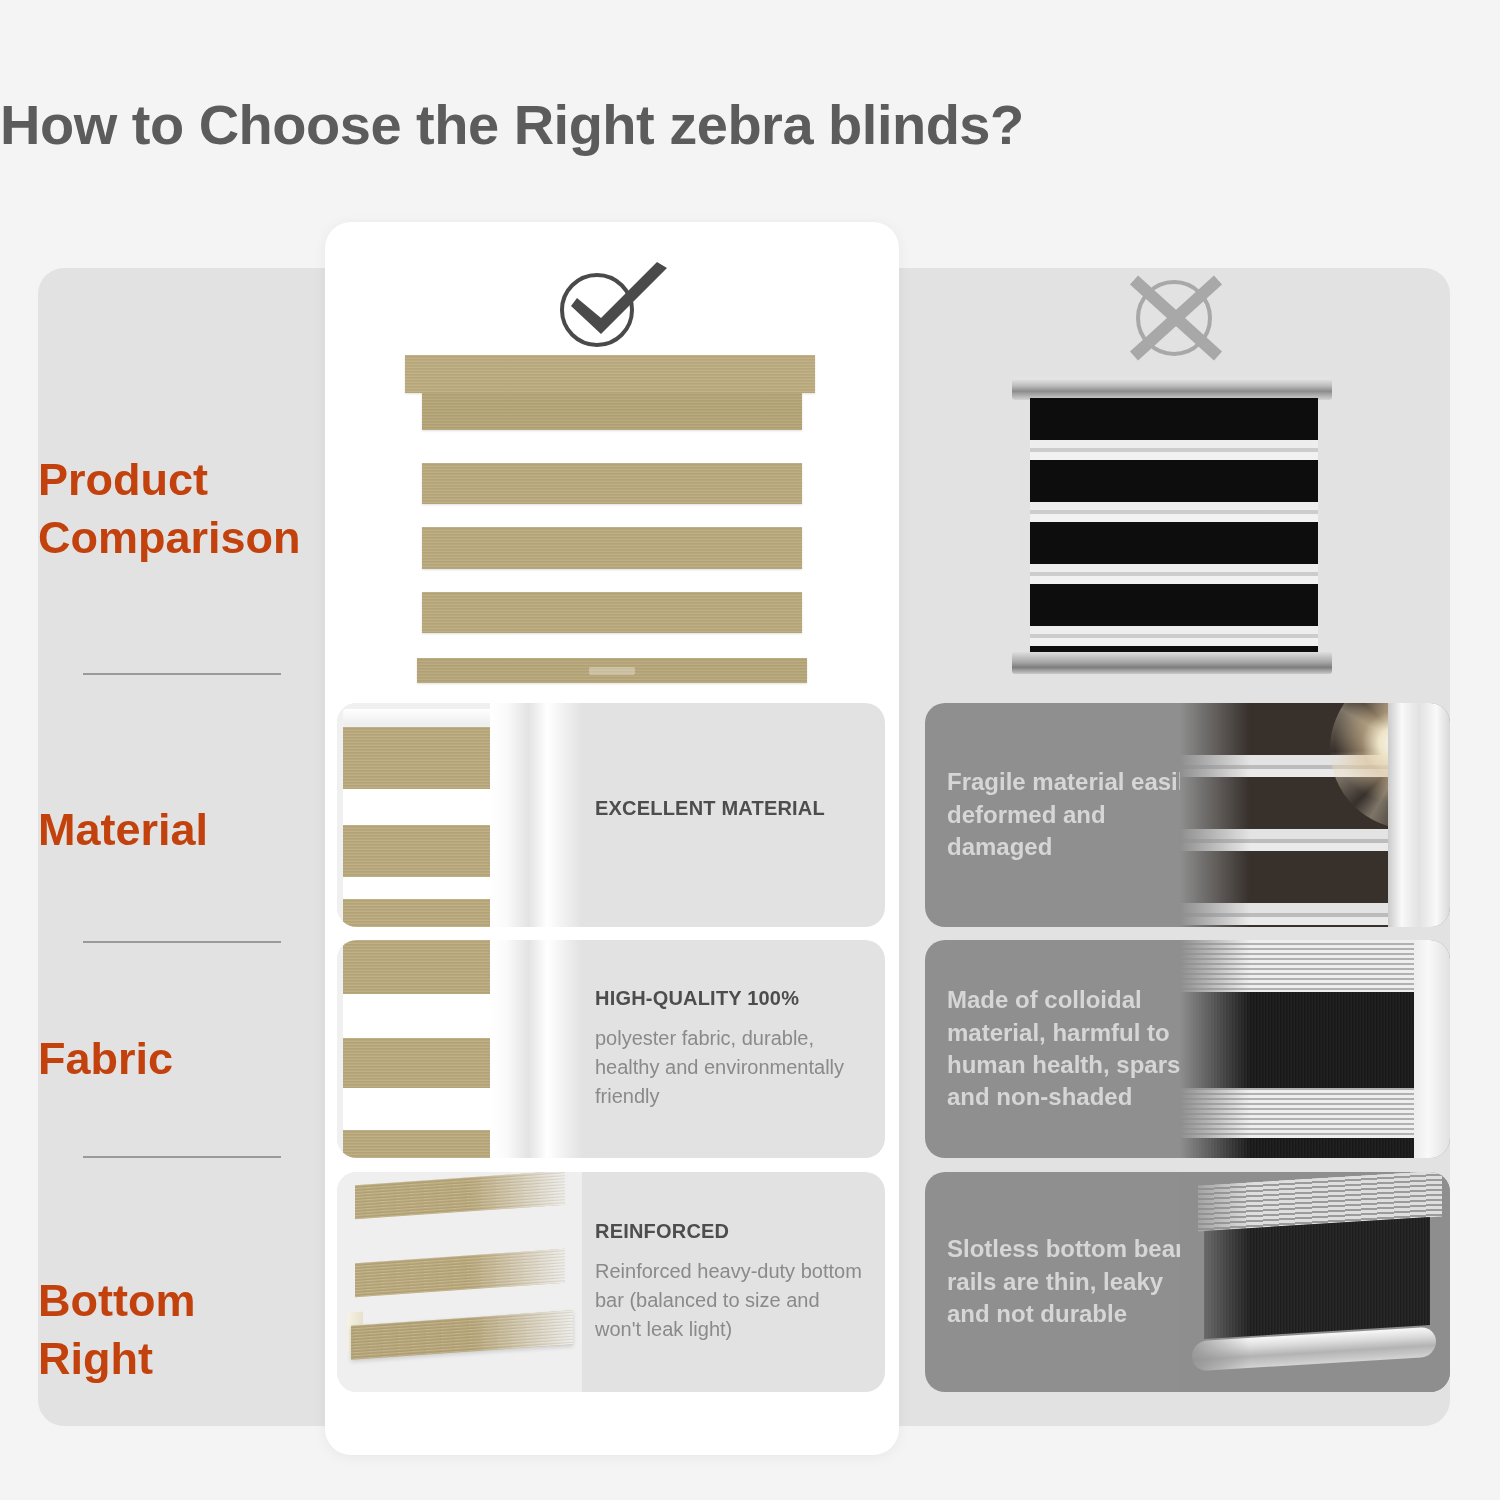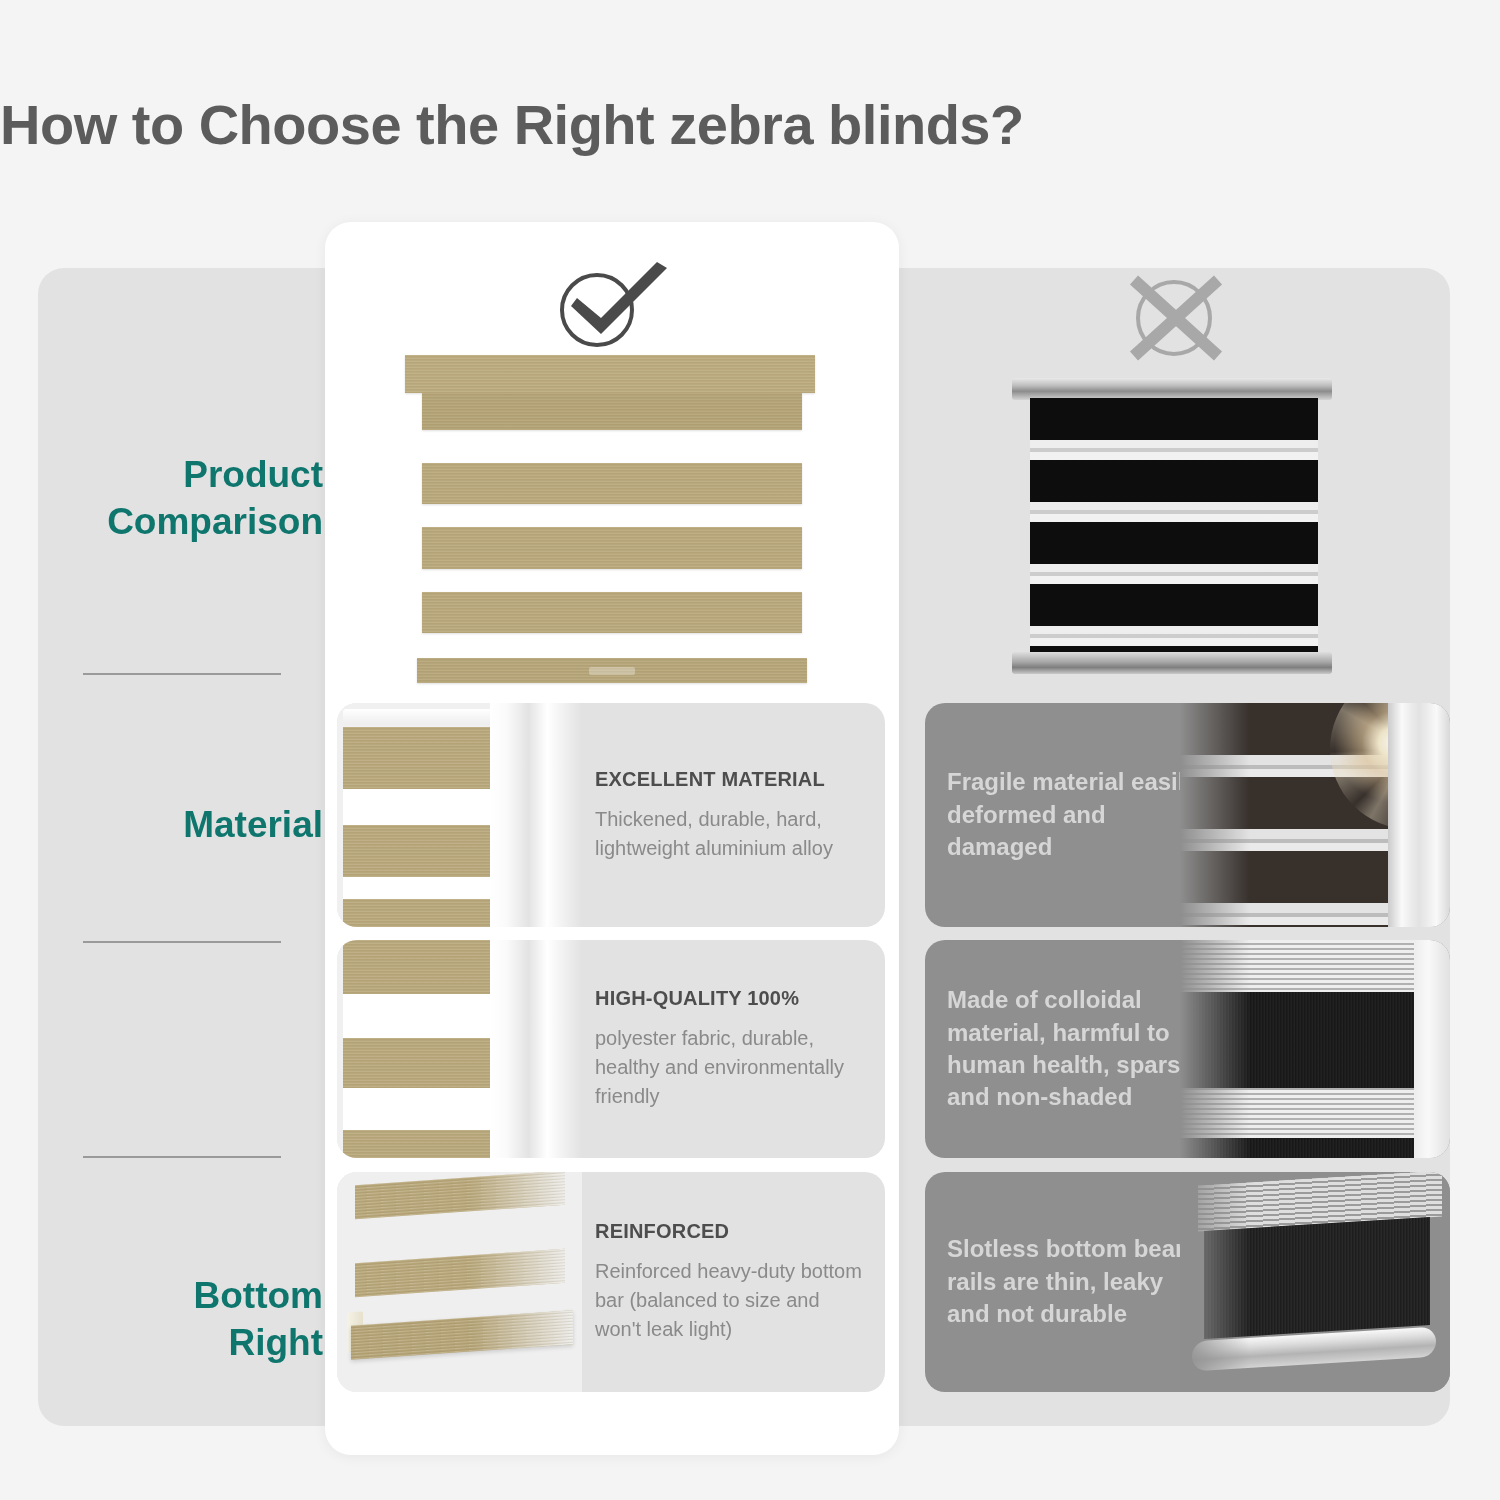--- a/index.html
+++ b/index.html
@@ -44,24 +44,24 @@
     position: absolute;
     left: 38px;
     top: 268px;
     width: 285px;
     height: 1158px;
   }
   .row-label {
     position: absolute;
     left: 0;
     width: 285px;
-    text-align: right;
-    font-size: 37px;
+    text-align: left;
+    font-size: 45px;
     font-weight: bold;
-    color: #0f766e;
+    color: #c2410c;
     line-height: 1.28;
   }
   .row-label.l0 { top: 183px; }
   .row-label.l1 { top: 533px; }
   .row-label.l2 { top: 762px; }
   .row-label.l3 { top: 968px; margin-top: 36px; }
 
   .row-divider {
     position: absolute;
     left: 45px;
@@ -362,20 +362,23 @@
     <div>Product</div>
     <div>Comparison</div>
   </div>
   <div class="row-divider d0"></div>
 
   <div class="row-label l1">
     <div>Material</div>
   </div>
   <div class="row-divider d1"></div>
 
+  <div class="row-label l2">
+    <div>Fabric</div>
+  </div>
   <div class="row-divider d2"></div>
 
   <div class="row-label l3">
     <div>Bottom</div>
     <div>Right</div>
   </div>
 </div>
 
 <div class="good-card"></div>
 
@@ -415,21 +418,20 @@
       <div class="tan" style="top:24px;height:62px;"></div>
       <div class="white" style="top:86px;height:36px;"></div>
       <div class="tan" style="top:122px;height:52px;"></div>
       <div class="white" style="top:174px;height:22px;"></div>
       <div class="tan" style="top:196px;bottom:0;"></div>
       <div class="frame-right"></div>
     </div>
   </div>
   <div class="fg-text">
     <div class="fg-title">EXCELLENT MATERIAL</div>
-    <div class="fg-body">Thickened, durable, hard, lightweight aluminium alloy</div>
   </div>
 </div>
 
 <div class="feature-good f1">
   <div class="fg-photo">
     <div class="goodshot">
       <div class="tan" style="top:0px;height:54px;"></div>
       <div class="white" style="top:54px;height:44px;"></div>
       <div class="tan" style="top:98px;height:50px;"></div>
       <div class="white" style="top:148px;height:42px;"></div>

